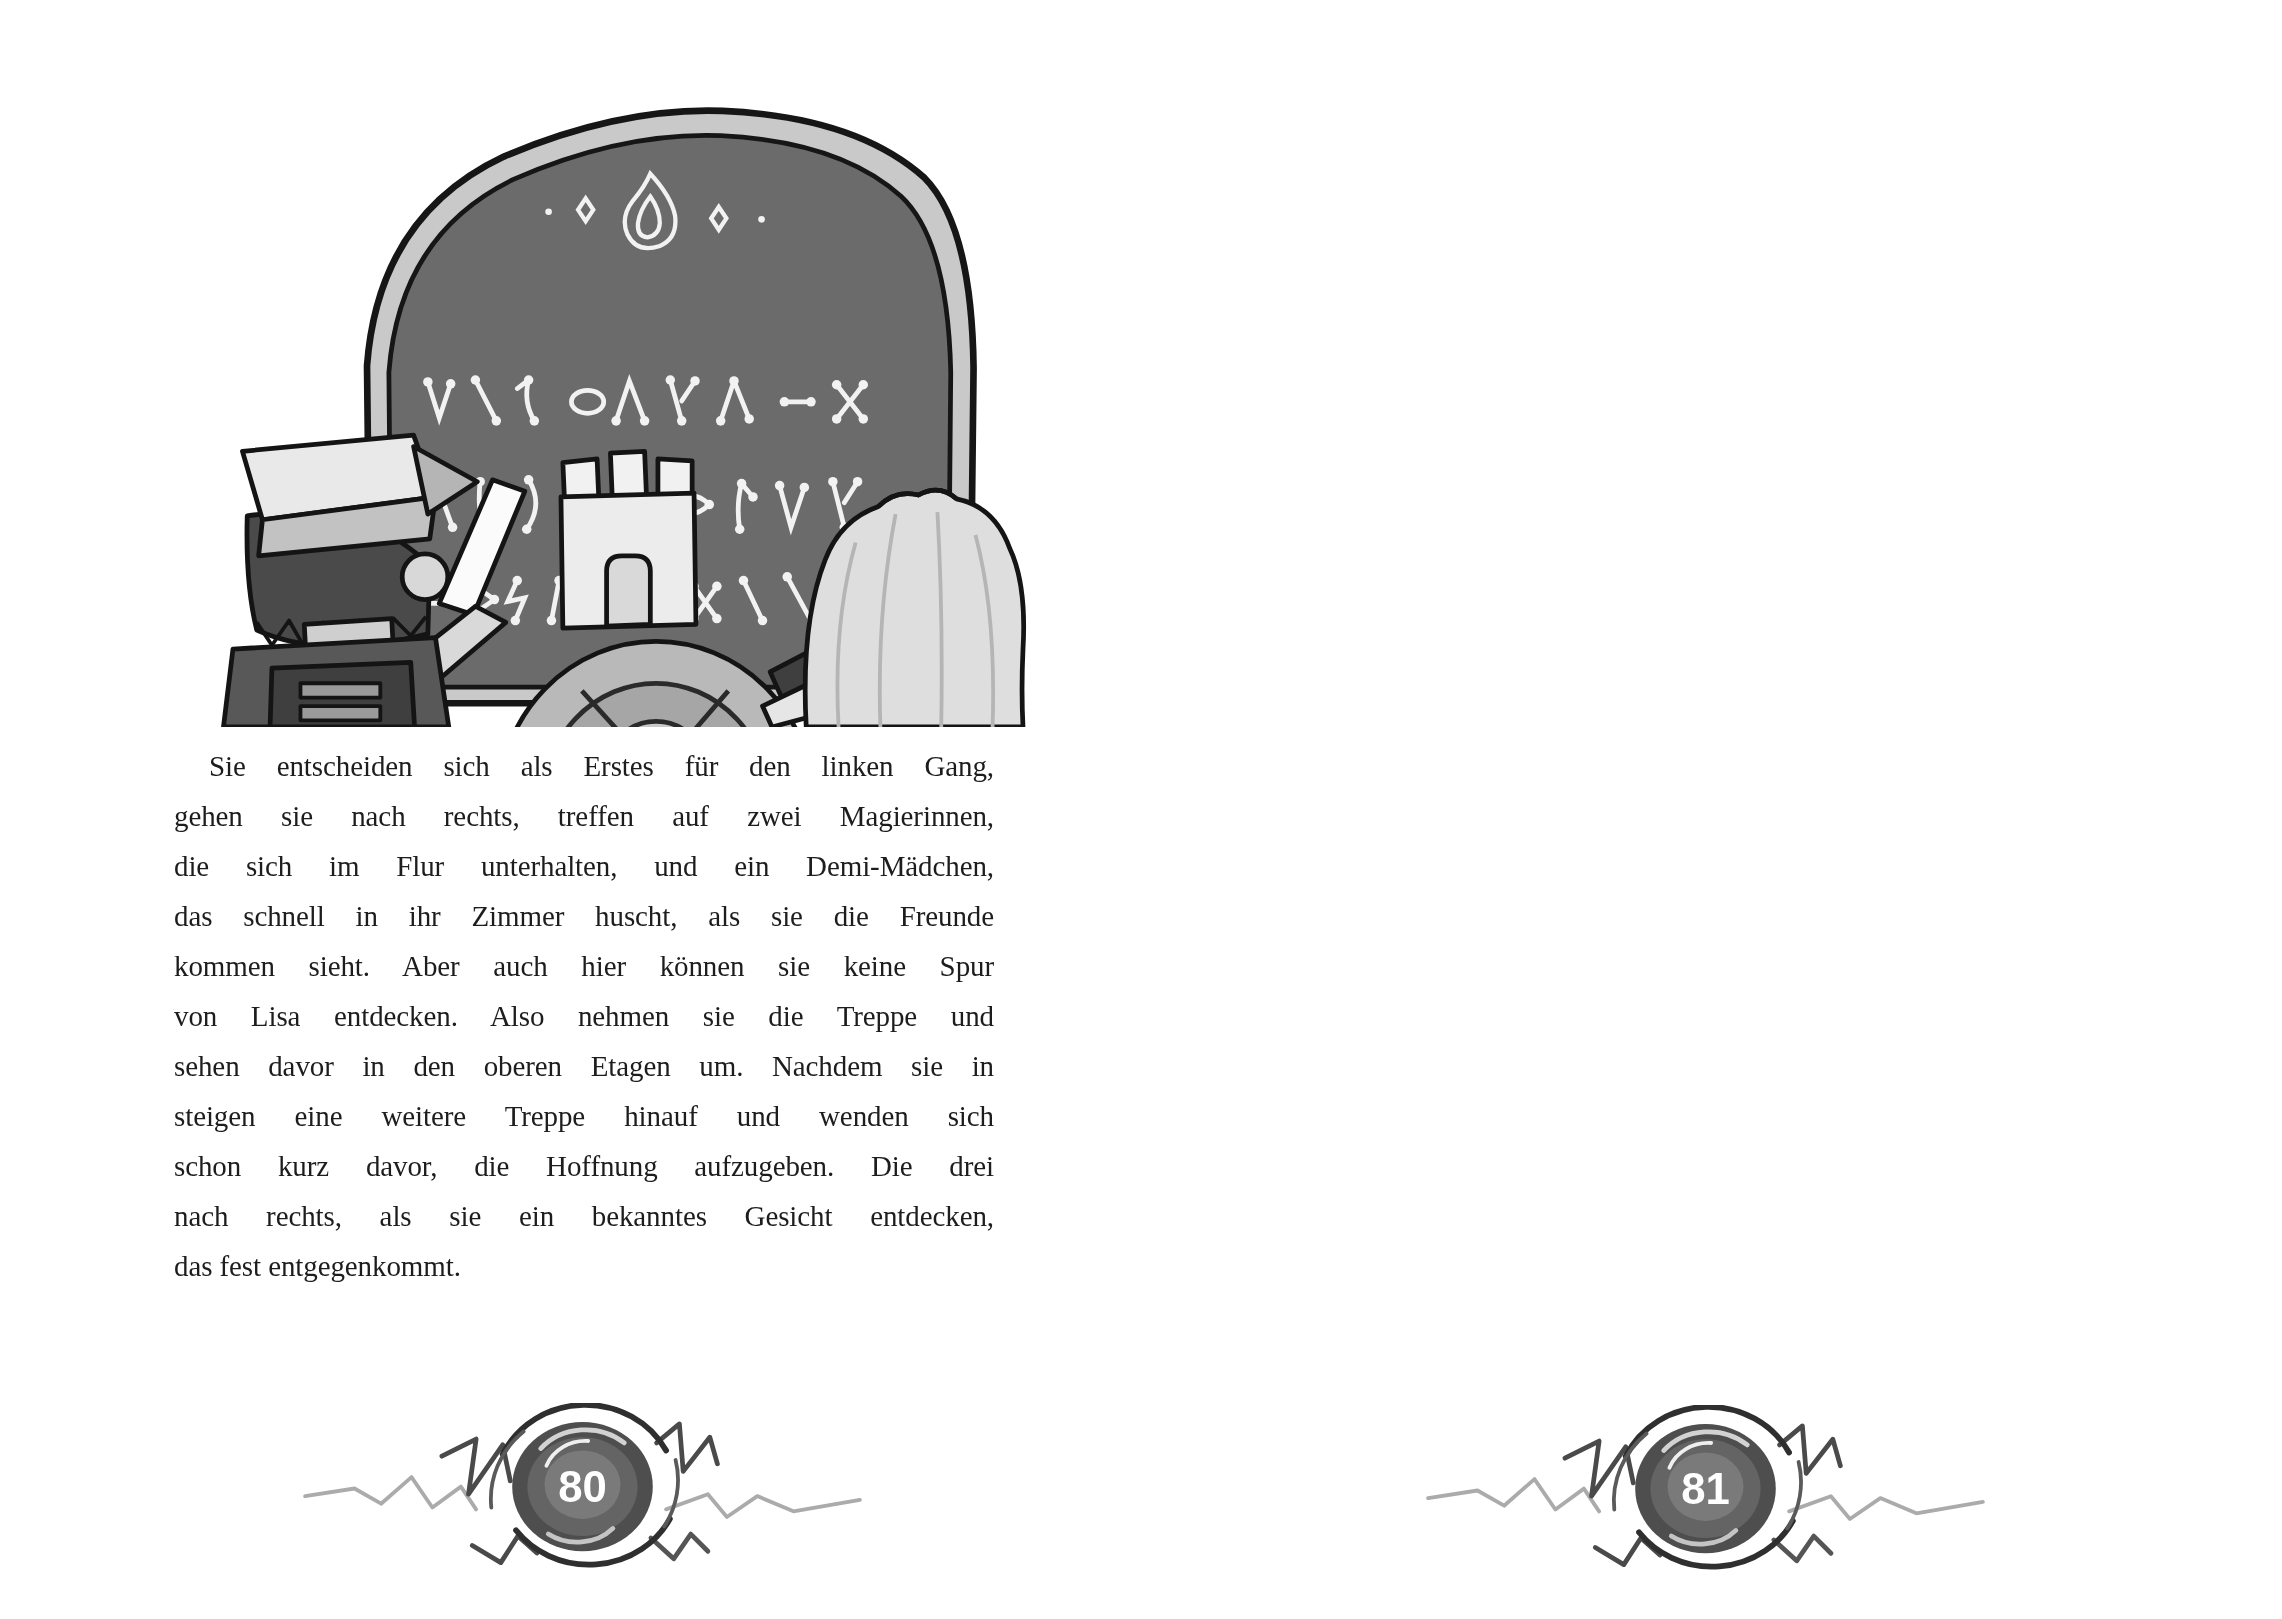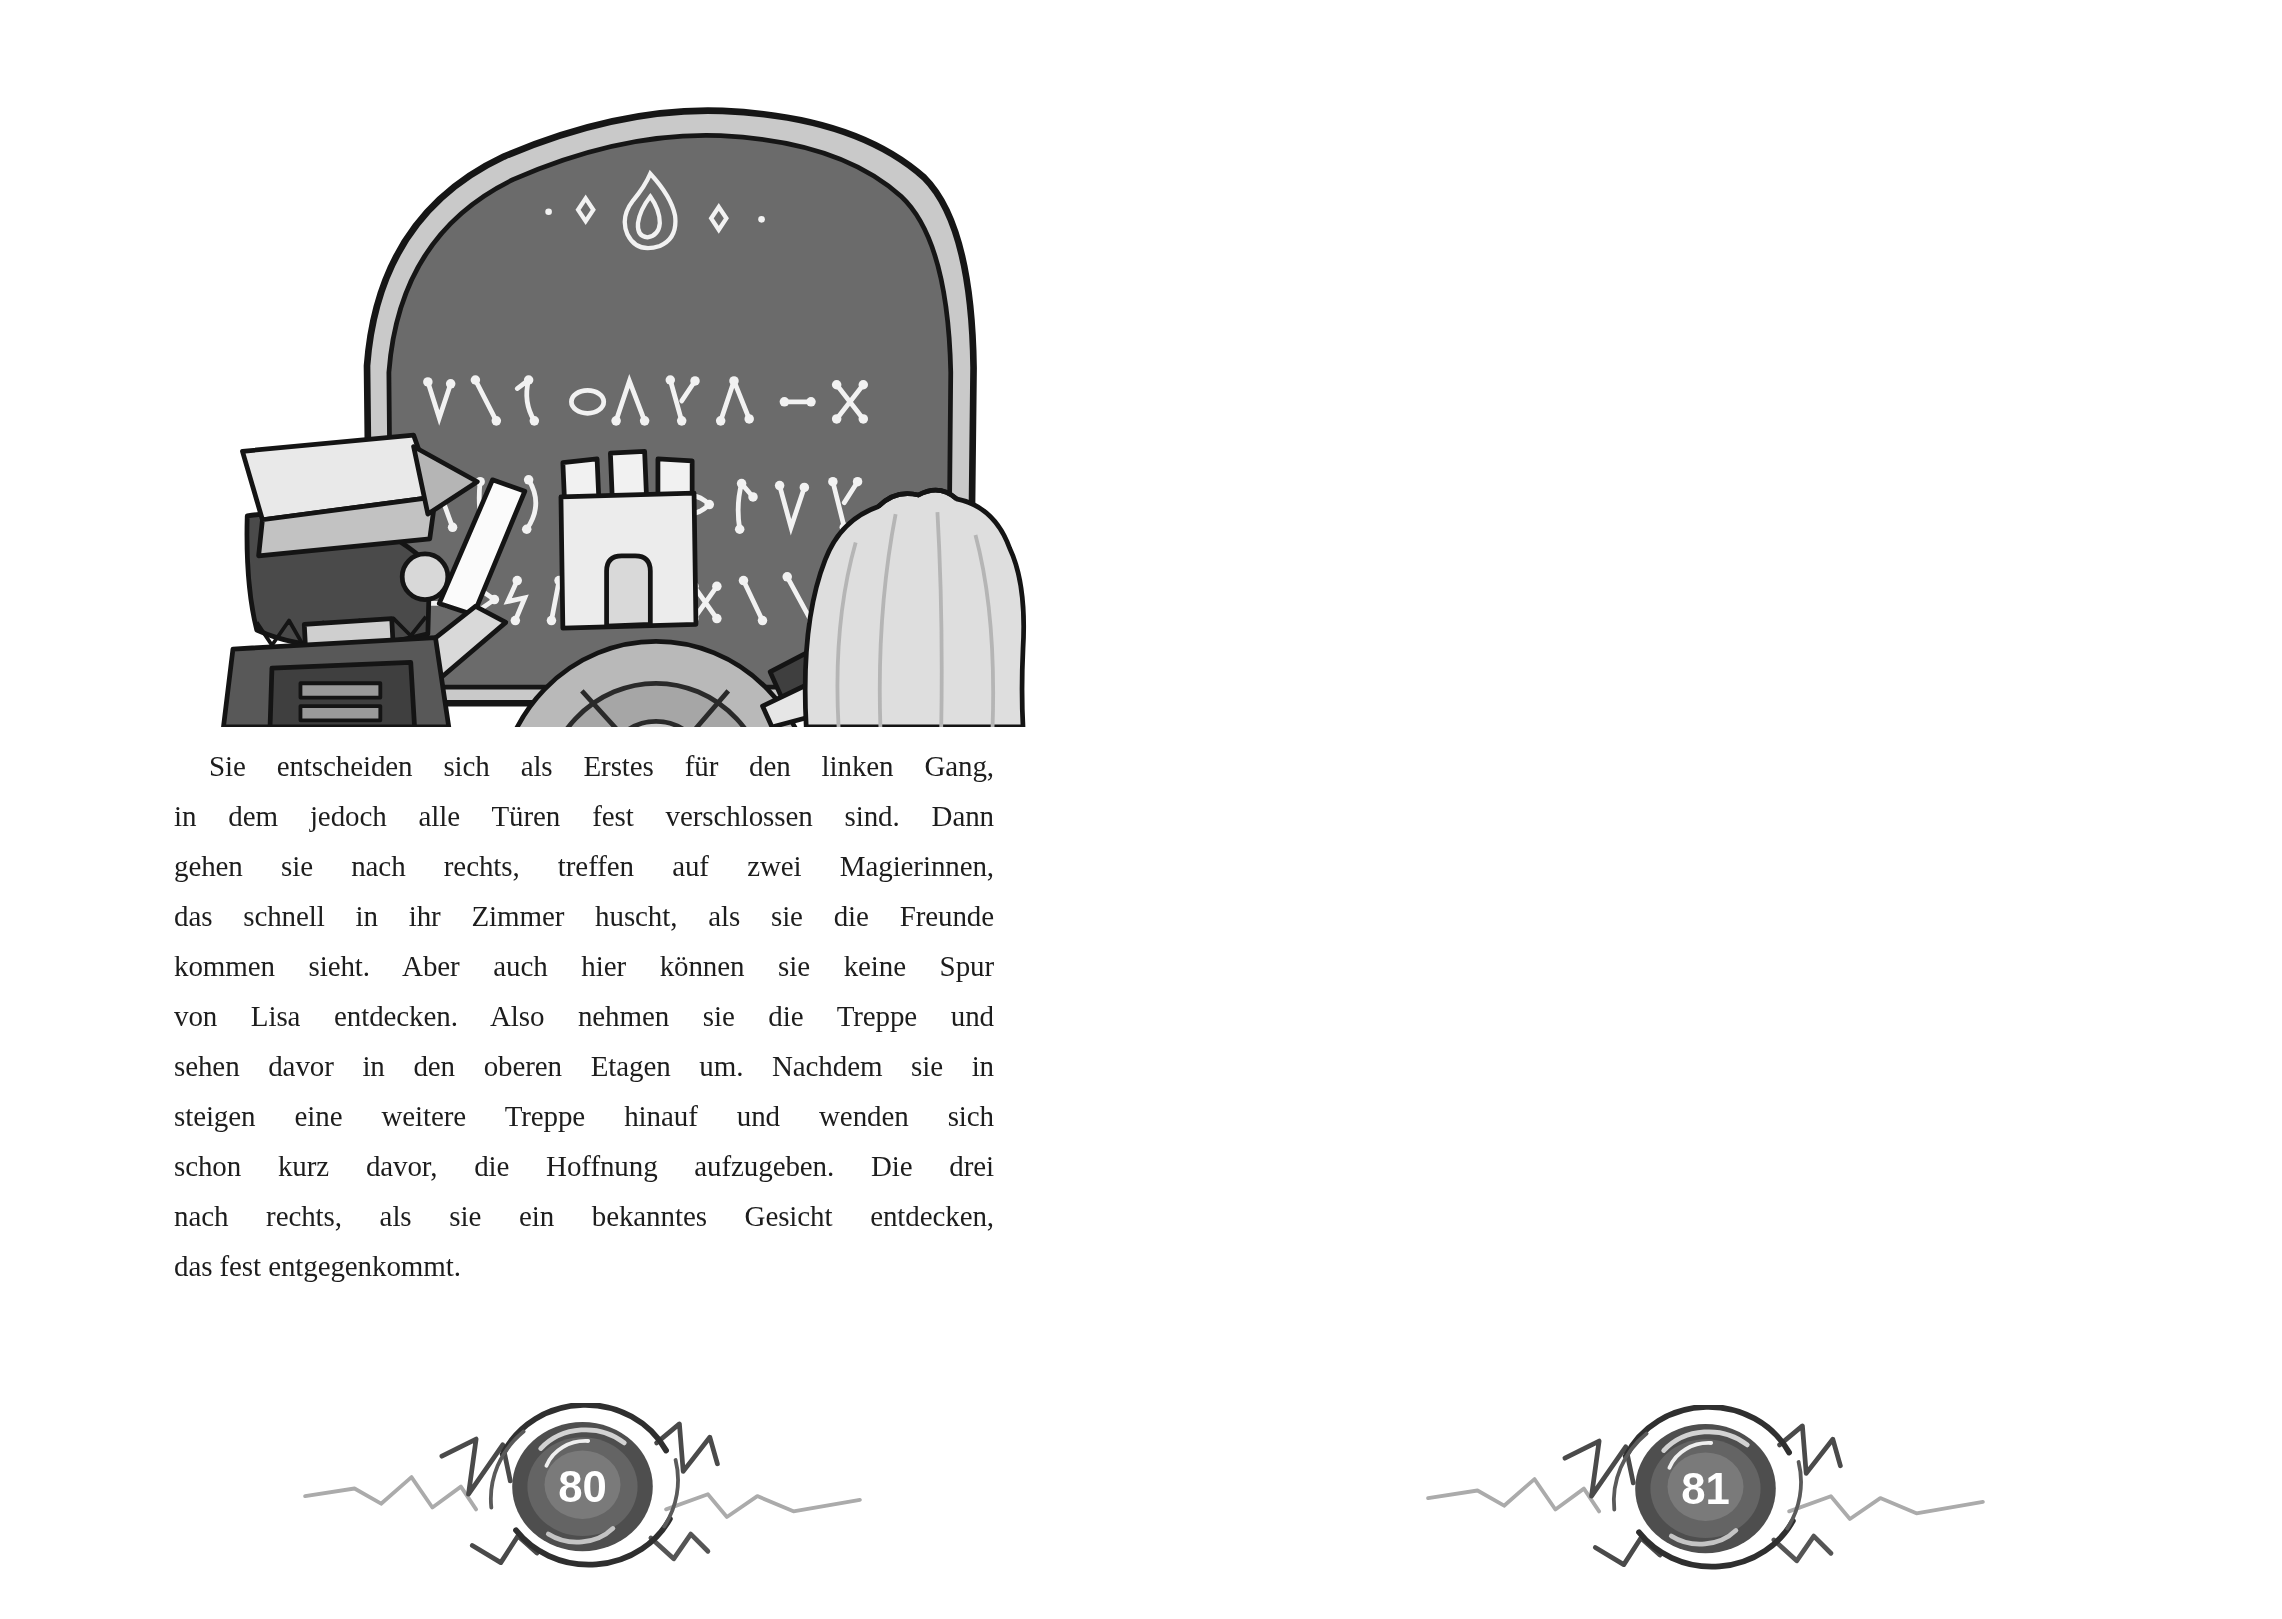--- a/index.html
+++ b/index.html
@@ -167,22 +167,22 @@
         <polygon points="610,652 660,626 680,664 628,692" fill="#3f3f3f"></polygon>
         <polygon points="602,688 652,664 664,696 612,710" fill="#e6e6e6"></polygon>
         <path d="M648 710 Q642 600 668 534 Q684 492 724 478 Q742 460 766 466 Q788 454 806 470 Q846 478 862 522 Q880 560 876 628 Q874 672 876 710 Z" fill="#dedede"></path>
         <path d="M700 516 Q676 600 682 710 M742 486 Q722 590 726 710 M786 484 Q792 590 790 710 M826 508 Q848 590 844 710" fill="none" stroke="#b5b5b5" stroke-width="4"></path>
         <path d="M724 478 Q742 460 766 466 Q788 454 806 470" fill="none" stroke="#141414" stroke-width="5"></path>
       </g>
     </svg>
 
     <div class="textblock textblock-left">
         <div class="line first">Sie entscheiden sich als Erstes für den linken Gang,</div>
-        <div class="line">in dem jedoch alle Türen fest verschlossen sind. Dann</div>
         <div class="line">gehen sie nach rechts, treffen auf zwei Magierinnen,</div>
+        <div class="line">die sich im Flur unterhalten, und ein Demi-Mädchen,</div>
         <div class="line">das schnell in ihr Zimmer huscht, als sie die Freunde</div>
         <div class="line">kommen sieht. Aber auch hier können sie keine Spur</div>
         <div class="line">von Lisa entdecken. Also nehmen sie die Treppe und</div>
         <div class="line">sehen davor in den oberen Etagen um. Nachdem sie in</div>
         <div class="line">steigen eine weitere Treppe hinauf und wenden sich</div>
         <div class="line">schon kurz davor, die Hoffnung aufzugeben. Die drei</div>
         <div class="line">nach rechts, als sie ein bekanntes Gesicht entdecken,</div>
         <div class="line last">das fest entgegenkommt.</div>
       </div>
 

